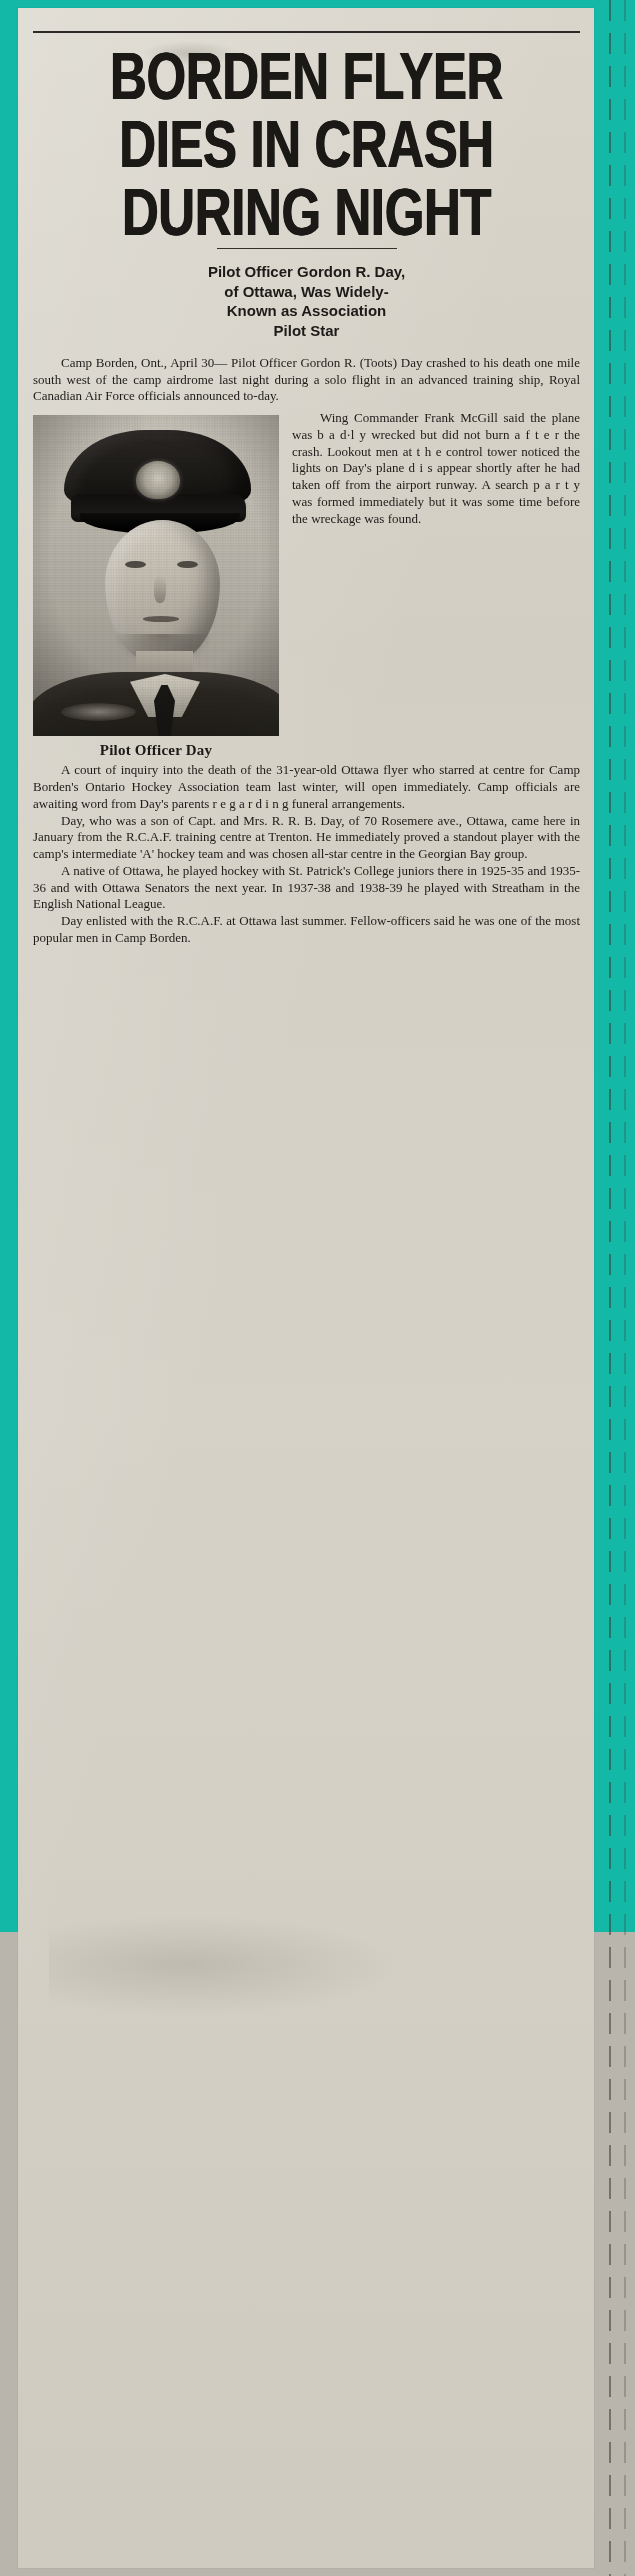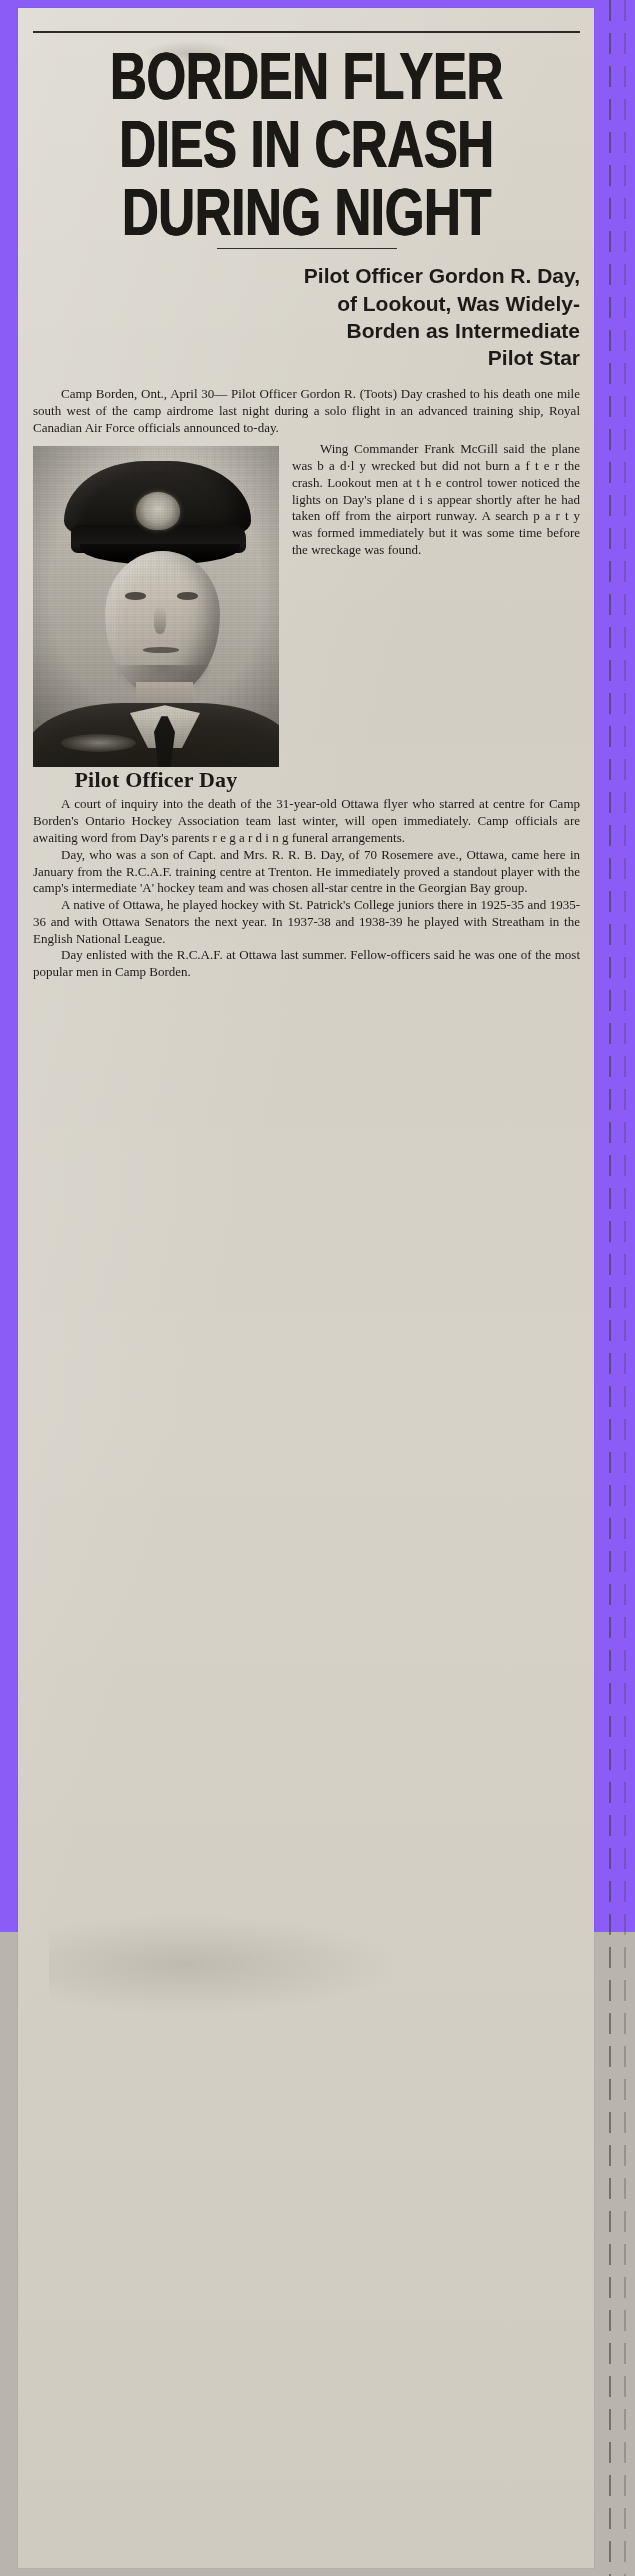--- a/index.html
+++ b/index.html
@@ -10,21 +10,21 @@
   body {
     width: 635px;
     height: 2576px;
     font-family: "Liberation Serif", serif;
     overflow: hidden;
   }
   .page {
     position: relative;
     width: 635px;
     height: 1932px;
-    background: #8b5cf6;
+    background: #14b8a6;
   }
   
   .paper {
     position: absolute;
     left: 18px;
     top: 8.2px;
     width: 576px;
     height: 2560px;
     background:
       linear-gradient(105deg, rgba(255,255,255,0.22), rgba(255,255,255,0) 45%),
@@ -89,24 +89,24 @@
   .headline .hl-line:nth-child(1){ font-size: 51px; }
   .headline .hl-line:nth-child(2){ font-size: 51px; }
   .headline .hl-line:nth-child(3){ font-size: 51px; }
 
   .headline-wrap { margin-top: 4.9px; }
 
   
   .subhead {
     font-family: "Liberation Sans", sans-serif;
     font-weight: 700;
-    font-size: 21px;
+    font-size: 15px;
     line-height: 1.30;
     color: #1d1b18;
-    text-align: right;
+    text-align: center;
     margin: 4.9px 0 0 0;
   }
   .subhead .sh-line { display: block; white-space: nowrap; }
 
   
   .body-text p {
     font-family: "Liberation Serif", serif;
     font-size: 13px;
     line-height: 1.29;
     color: #1e1c19;
@@ -131,24 +131,24 @@
   .portrait-frame {
     width: 246px;
     height: 321px;
     position: relative;
     overflow: hidden;
     background: #8e8a80;
   }
   .caption {
     font-family: "Liberation Serif", serif;
     font-weight: 700;
-    font-size: 22px;
+    font-size: 15px;
     text-align: center;
     color: #1c1a17;
-    margin-top: 0;
+    margin-top: 6px;
     letter-spacing: 0.2px;
   }
   .wrapblock p {
     text-indent: 28px;
   }
   .wrap-para {
     font-family: "Liberation Serif", serif;
     font-size: 21px;
     line-height: 1.29;
     color: #1e1c19;
@@ -302,22 +302,22 @@
         <span class="hl-line">BORDEN FLYER</span>
         <span class="hl-line">DIES IN CRASH</span>
         <span class="hl-line">DURING NIGHT</span>
       </div>
     </div>
 
     <hr class="rule thin">
 
     <div class="subhead">
       <span class="sh-line">Pilot Officer Gordon R. Day,</span>
-      <span class="sh-line">of Lookout, Was Widely-</span>
-      <span class="sh-line">Borden as Intermediate</span>
+      <span class="sh-line">of Ottawa, Was Widely-</span>
+      <span class="sh-line">Known as Association</span>
       <span class="sh-line">Pilot Star</span>
     </div>
 
     <div class="body-text" style="margin-top:14.7px;">
 
       <p>Camp Borden, Ont., April 30— Pilot Officer Gordon R. (Toots) Day crashed to his death one mile south west of the camp airdrome last night during a solo flight in an advanced training ship, Royal Canadian Air Force officials announced to-day.</p>
 
       <div class="wrapblock clearfix">
         <div class="portrait">
           <div class="portrait-frame">

